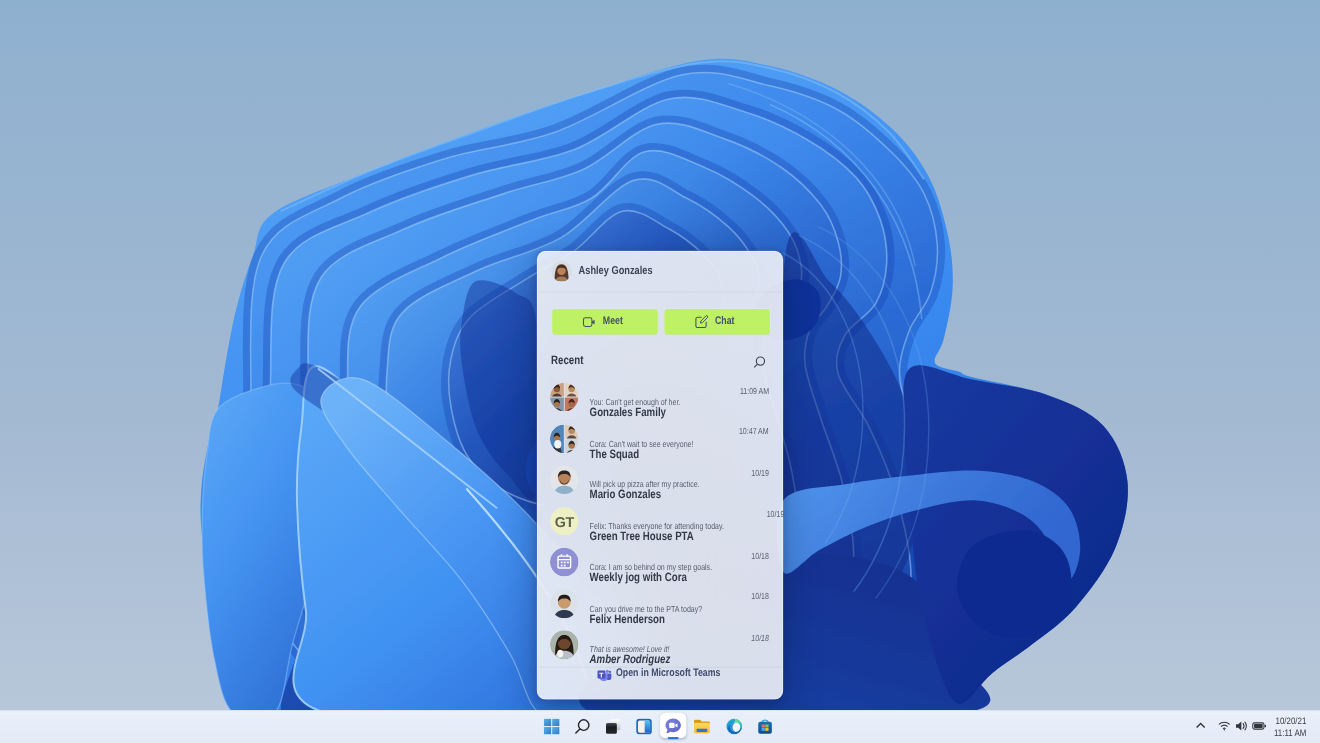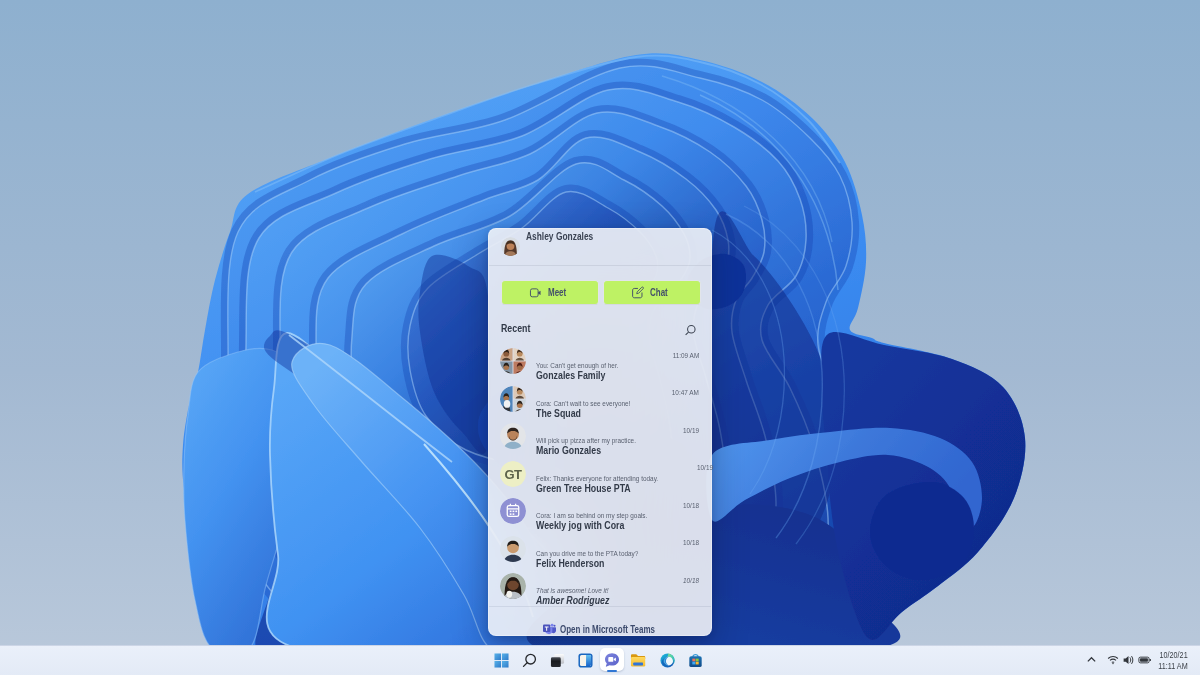--- a/index.html
+++ b/index.html
@@ -9,36 +9,36 @@
     border-radius:8px;background:rgba(245,246,249,0.88);
     backdrop-filter:blur(38px) saturate(0.78);
     box-shadow:0 12px 34px rgba(10,30,70,0.38), 0 2px 8px rgba(10,30,70,0.18);
     border:1px solid rgba(255,255,255,0.35);box-sizing:border-box;}
   #taskbar{position:absolute;left:0;top:645px;width:1200px;height:30px;
     background:linear-gradient(#eaf0fa,#e3eaf6);border-top:1px solid rgba(160,175,200,0.35);}
   
   #phead{position:absolute;left:0;top:0;width:100%;height:36px;
     border-bottom:1px solid rgba(90,100,120,0.13);border-radius:8px 8px 0 0;}
   #phead .av{position:absolute;left:12px;top:8px;width:19px;height:19px;border-radius:50%;overflow:hidden;}
-  #phead .nm{position:absolute;left:37px;top:1px;font-size:10.5px;font-weight:700;color:#3b4353;}
+  #phead .nm{position:absolute;left:37px;top:11px;font-size:10.5px;font-weight:700;color:#3b4353;}
   .sx{display:inline-block;transform:scaleX(0.8);transform-origin:0 50%;white-space:nowrap;}
   .sxr{display:inline-block;transform:scaleX(0.8);transform-origin:100% 50%;white-space:nowrap;}
   .btn{position:absolute;top:51px;height:25px;background:#bef264;border:1px solid #e2e5ea;
     border-bottom-color:#d5d9e0;border-radius:4px;box-sizing:border-box;
     display:flex;align-items:center;justify-content:center;gap:6px;
     font-size:10px;font-weight:700;color:#44506a;}
   #recent{position:absolute;left:12px;top:93px;font-size:11px;font-weight:700;color:#313947;}
   #srch{position:absolute;right:14px;top:94px;}
   .row{position:absolute;left:0;width:100%;height:37.5px;}
   .row .rav{position:absolute;left:11px;top:5.5px;width:26px;height:26px;border-radius:50%;overflow:hidden;}
   .row .rn{position:absolute;left:47px;top:6.5px;font-size:11px;font-weight:700;color:#333b49;white-space:nowrap;margin-top:20px;}
   .row .rm{position:absolute;left:47px;top:18.5px;font-size:8px;color:#5a6170;white-space:nowrap;}
   .row .rt{position:absolute;right:12px;top:8px;font-size:8px;color:#5a6170;}
   #pfoot{position:absolute;left:0;bottom:0;width:100%;height:29px;border-top:1px solid rgba(90,100,120,0.12);
-    display:flex;align-items:flex-end;justify-content:center;gap:4px;
+    display:flex;align-items:flex-start;justify-content:center;gap:4px;
     font-size:10px;font-weight:700;color:#3e4c6e;border-radius:0 0 8px 8px;padding-left:22px;box-sizing:border-box;}
   
   .ti{position:absolute;top:645px;width:30px;height:30px;display:flex;align-items:center;justify-content:center;}
   #tray{position:absolute;top:645px;right:0;width:200px;height:30px;}
   #tray svg{position:absolute;top:50%;transform:translateY(-50%);}
   #clock{position:absolute;right:12px;top:4.5px;font-size:8.5px;color:#3a3f46;text-align:right;line-height:11.5px;}
 </style>
 </head>
 <body>
 <svg id="wall" width="1200" height="675" viewBox="0 0 1200 675" xmlns="http://www.w3.org/2000/svg">

